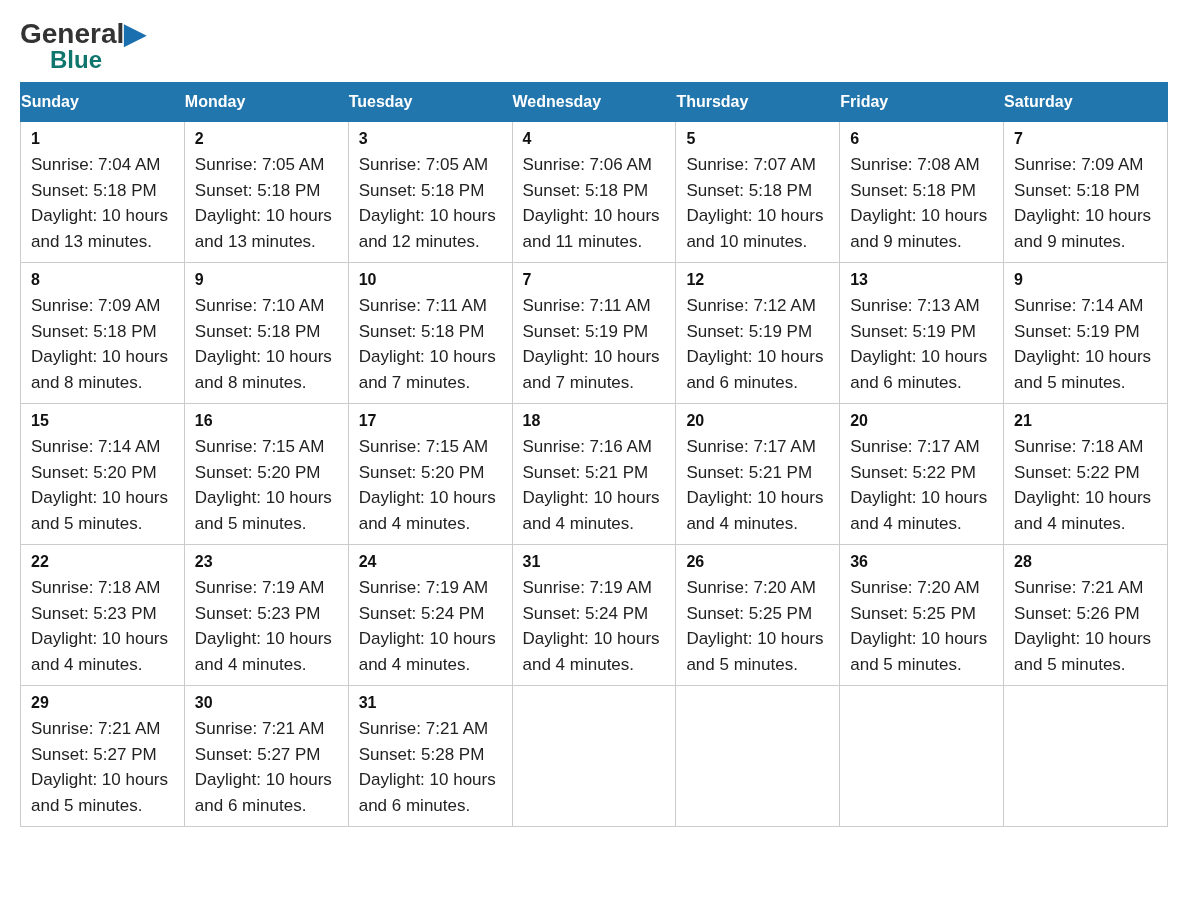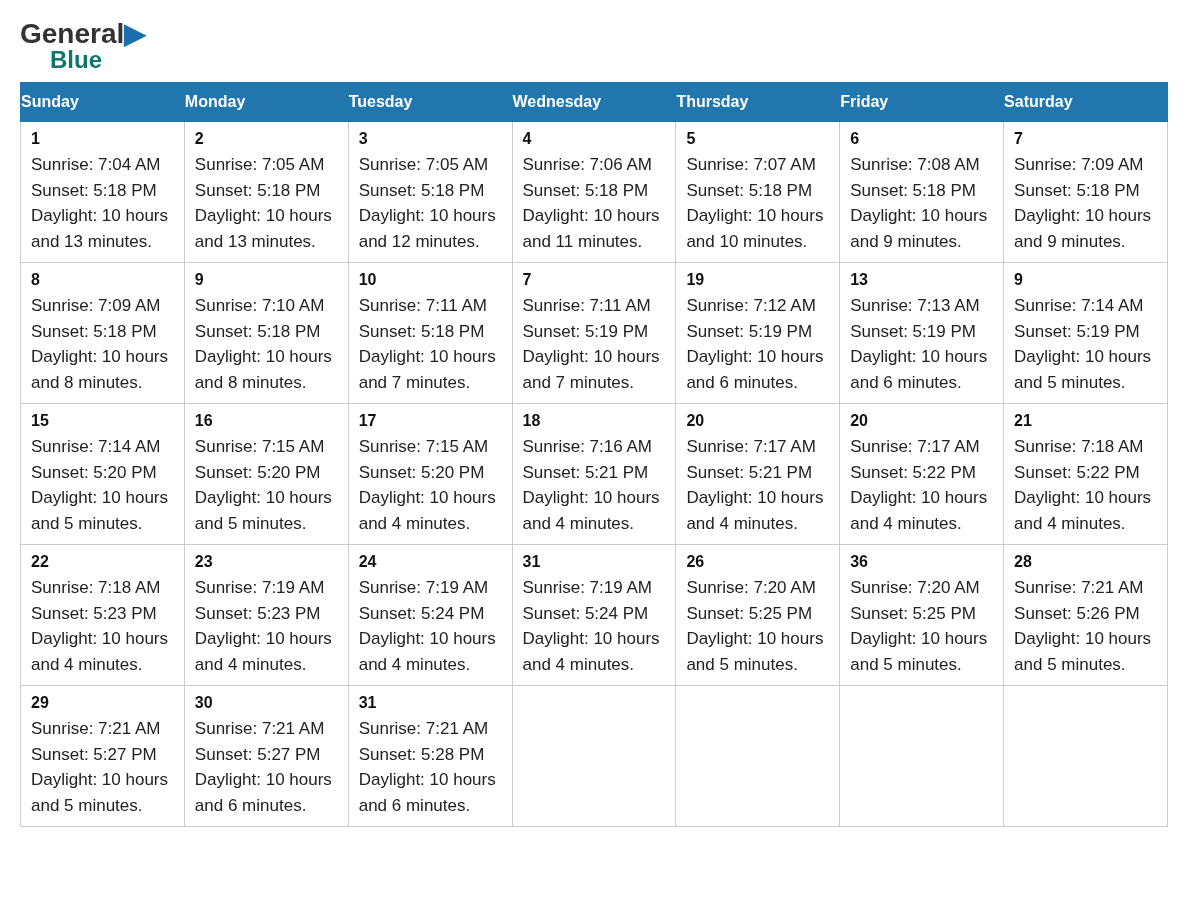--- a/index.html
+++ b/index.html
@@ -161,21 +161,21 @@
         </td>
         <td>
           <div class="day-number">10</div>
           <div class="day-info">Sunrise: 7:11 AM<br>Sunset: 5:18 PM<br>Daylight: 10 hours<br>and 7 minutes.</div>
         </td>
         <td>
           <div class="day-number">7</div>
           <div class="day-info">Sunrise: 7:11 AM<br>Sunset: 5:19 PM<br>Daylight: 10 hours<br>and 7 minutes.</div>
         </td>
         <td>
-          <div class="day-number">19</div>
+          <div class="day-number">12</div>
           <div class="day-info">Sunrise: 7:12 AM<br>Sunset: 5:19 PM<br>Daylight: 10 hours<br>and 6 minutes.</div>
         </td>
         <td>
           <div class="day-number">13</div>
           <div class="day-info">Sunrise: 7:13 AM<br>Sunset: 5:19 PM<br>Daylight: 10 hours<br>and 6 minutes.</div>
         </td>
         <td>
           <div class="day-number">9</div>
           <div class="day-info">Sunrise: 7:14 AM<br>Sunset: 5:19 PM<br>Daylight: 10 hours<br>and 5 minutes.</div>
         </td>

